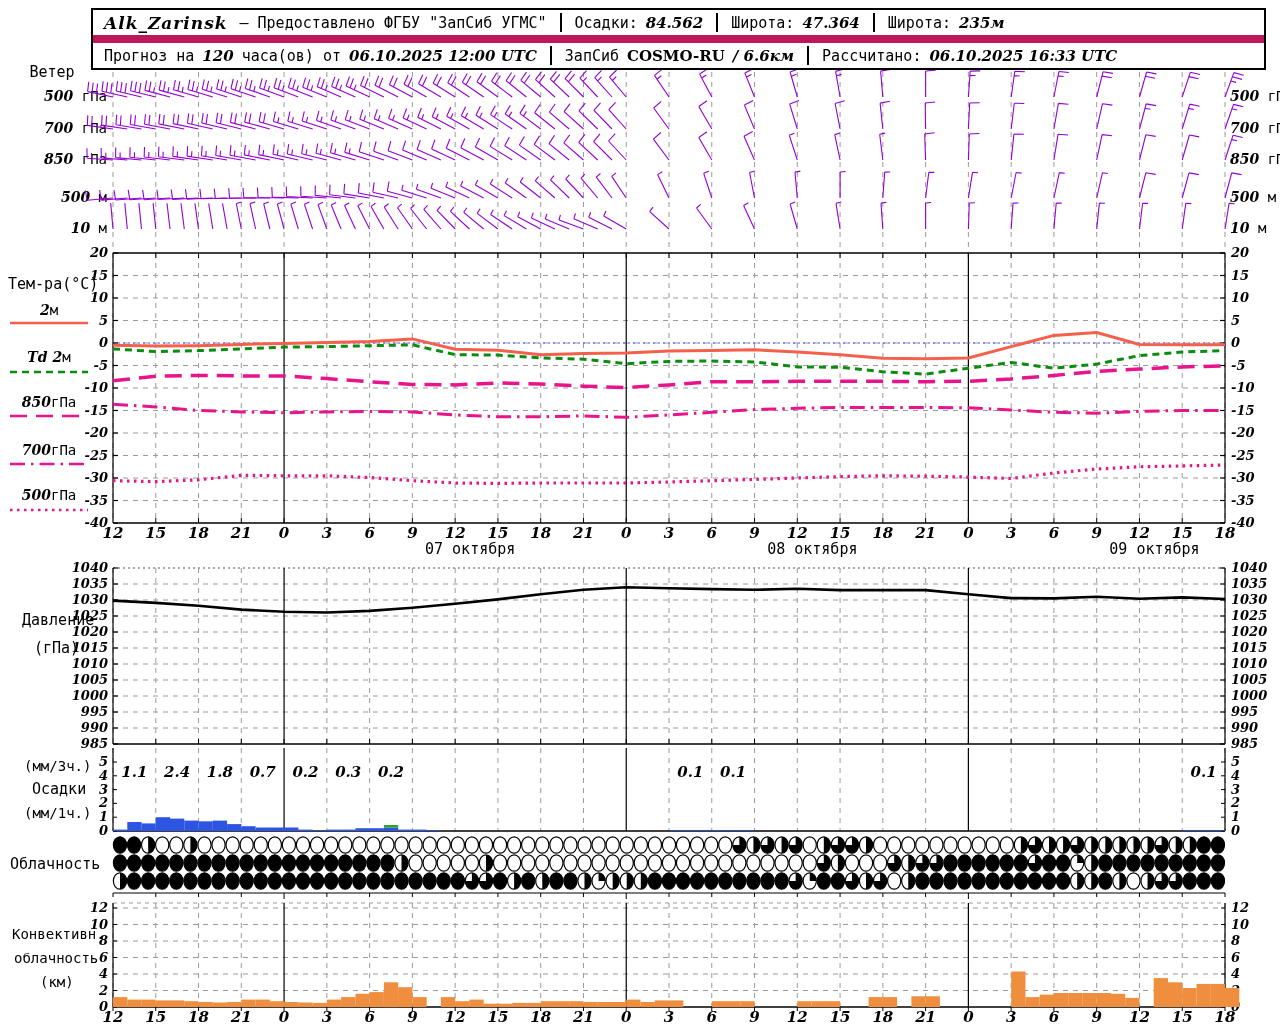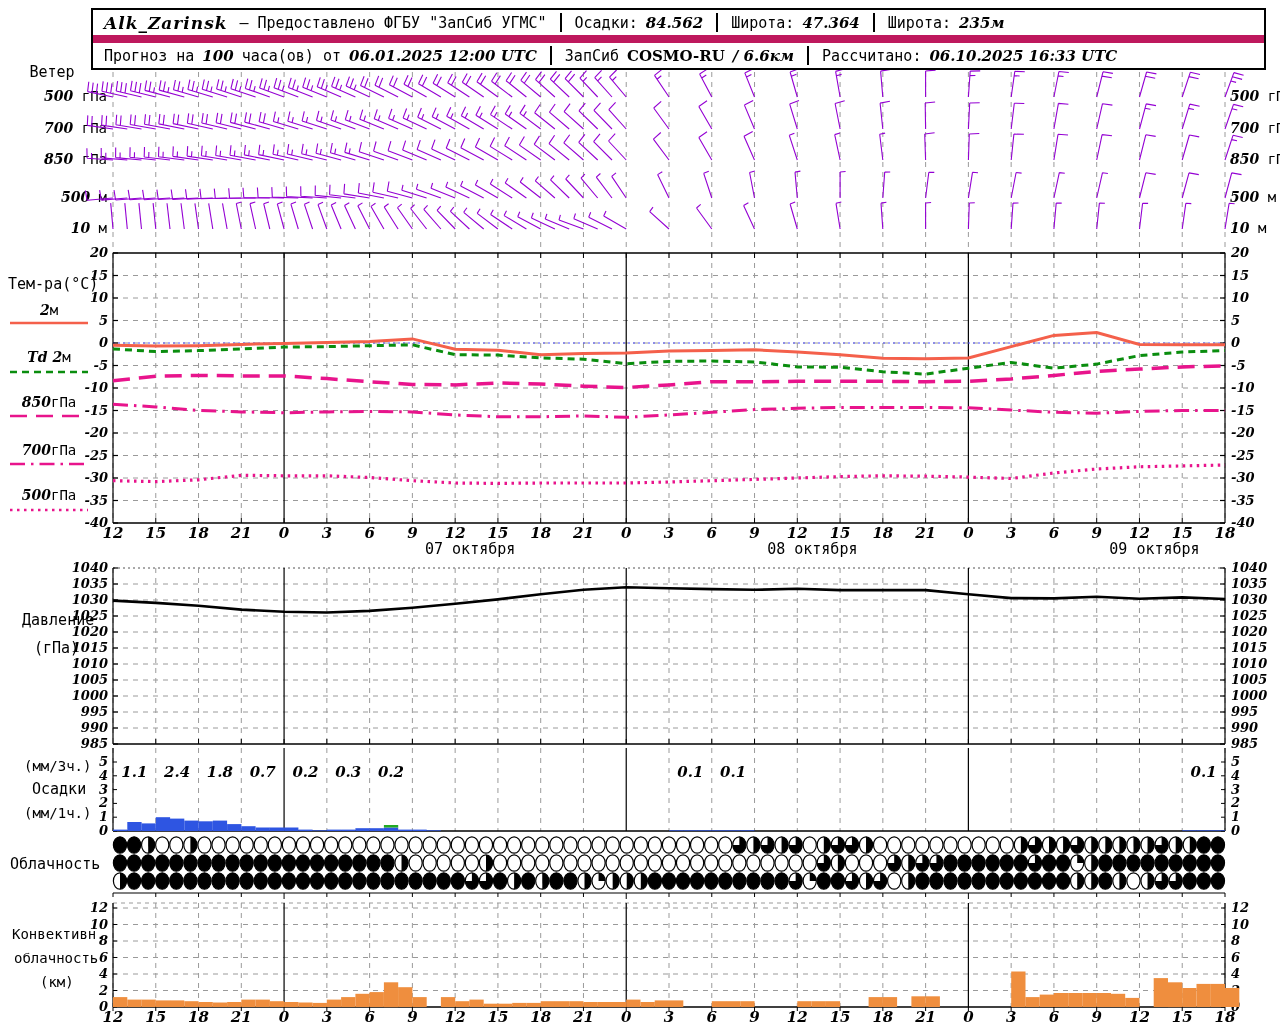--- a/index.html
+++ b/index.html
@@ -34,23 +34,23 @@
       <span class="val">84.562</span>
       <span class="vsep"></span>
       <span class="m">Широта:</span>
       <span class="val">47.364</span>
       <span class="vsep"></span>
       <span class="m">Широта:</span>
       <span class="val">235м</span>
     </div>
     <div class="hrow">
       <span class="m">Прогноз на</span>
-      <span class="val">100</span>
+      <span class="val">120</span>
       <span class="m">часа(ов) от</span>
-      <span class="val">06.01.2025 12:00 UTC</span>
+      <span class="val">06.10.2025 12:00 UTC</span>
       <span class="vsep"></span>
       <span class="m">ЗапСиб</span>
       <span class="vb">COSMO-RU</span>
       <span class="val">/ 6.6км</span>
       <span class="vsep"></span>
       <span class="m">Рассчитано:</span>
       <span class="val">06.10.2025 16:33 UTC</span>
     </div>
   </div>
   <svg id="chart" width="1280" height="1024">

